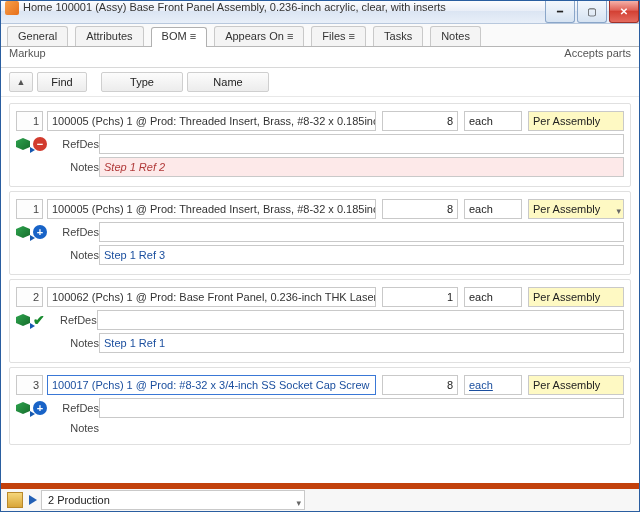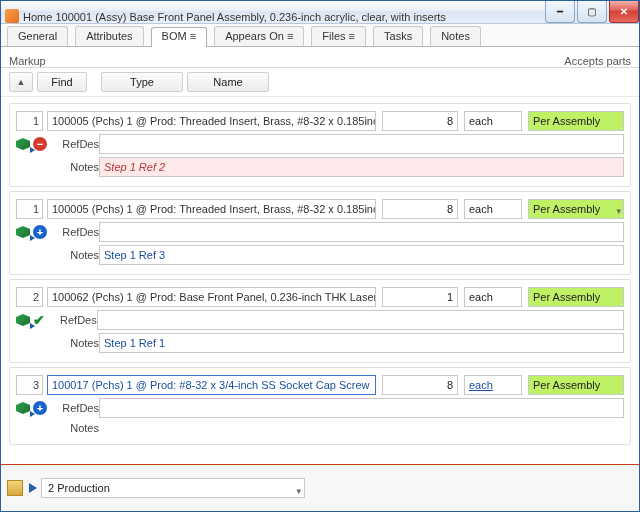--- a/index.html
+++ b/index.html
@@ -1,57 +1,57 @@
 <!DOCTYPE html>
 <html><head>
 <meta charset="utf-8">
 <style>
 html,body{margin:0;padding:0;font-family:"Segoe UI",Tahoma,sans-serif;font-size:11px;color:#222;background:#fff}
 .window{width:640px;height:512px;border:1px solid #2a5ea0;box-sizing:border-box;position:relative;background:#fff;display:flex;flex-direction:column}
-.titlebar{height:22px;background:linear-gradient(#fdfdfe,#e9eef7 45%,#dbe5f3 46%,#e8eff9);display:flex;align-items:flex-end;border-bottom:1px solid #b8c8dd}
+.titlebar{height:22px;background:linear-gradient(#fdfdfe,#e9eef7 45%,#dbe5f3 46%,#e8eff9);display:flex;align-items:flex-start;border-bottom:1px solid #b8c8dd}
 .titlebar .appicon{width:14px;height:14px;margin:0 4px;background:linear-gradient(135deg,#f7a04b,#e76f1a);border-radius:2px}
 .titlebar .title{flex:1;font-size:11px;color:#333;white-space:nowrap;overflow:hidden}
 .winbtns{display:flex;height:100%}
 .winbtn{width:28px;margin-left:2px;border:1px solid #8aa6c9;border-top:none;border-radius:0 0 3px 3px;display:flex;align-items:center;justify-content:center;background:linear-gradient(#f3f7fc,#d6e3f2);font-size:10px}
 .winbtn.close{background:linear-gradient(#f5b0a8,#e06055 45%,#d23e31 46%,#e56a5e);color:#fff;border-color:#a03028}
 .winbtn.close span{font-weight:bold}
 .tabs{display:flex;height:22px;border-bottom:1px solid #b7b7b7;background:#fafafa;padding-left:6px;gap:8px}
 .tab{padding:3px 10px 0 10px;border:1px solid #c9c9c9;border-bottom:none;margin-right:-1px;margin-top:2px;background:#f4f4f4;border-radius:3px 3px 0 0;color:#333;white-space:nowrap}
 .tab.active{background:#fff;border-color:#b0b0b0;position:relative;top:1px;padding-top:2px}
-.subbar{display:flex;align-items:flex-end;height:20px;border-bottom:1px solid #d8d8d8;padding:0 8px;font-size:11px;color:#555}
+.subbar{display:flex;align-items:flex-start;height:20px;border-bottom:1px solid #d8d8d8;padding:0 8px;font-size:11px;color:#555}
 .subbar .spacer{flex:1}
 .headerrow{display:flex;align-items:center;height:22px;padding:3px 8px;border-bottom:1px solid #e8e8e8}
 .hbtn{border:1px solid #cfcfcf;background:linear-gradient(#fcfcfc,#ececec);height:18px;border-radius:2px;display:flex;align-items:center;justify-content:center;margin-right:4px}
 .hbtn.arrow{width:22px}
 .hbtn.find{width:48px}
 .hbtn.col{width:80px}
 .hbtn .chev{font-size:9px;color:#555}
 .content{flex:1;overflow:auto;padding:2px 4px 4px 4px}
 .row{border:1px solid #e0e0e0;border-radius:2px;margin:4px 4px;padding:4px 6px 6px 6px;background:#fff}
 .row .line{display:flex;align-items:center;margin:3px 0}
 .ix{width:22px;height:18px;border:1px solid #c9c9c9;background:#fdfdfd;text-align:right;padding-right:3px;line-height:18px;margin-right:4px;color:#444}
 .part{flex:1;height:18px;border:1px solid #c9c9c9;background:#fff;padding:0 4px;line-height:18px;white-space:nowrap;overflow:hidden;color:#333;margin-right:6px}
 .qty{width:70px;height:18px;border:1px solid #c9c9c9;background:#fff;text-align:right;padding-right:4px;line-height:18px;margin-right:6px}
 .unit{width:52px;height:18px;border:1px solid #c9c9c9;background:#fff;padding-left:4px;line-height:18px;margin-right:6px}
-.per{width:90px;height:18px;border:1px solid #c9c9c9;background:#bef264;padding-left:4px;line-height:18px;position:relative}
+.per{width:90px;height:18px;border:1px solid #c9c9c9;background:#fef9c3;padding-left:4px;line-height:18px;position:relative}
 .per .dd{position:absolute;right:2px;top:2px;font-size:9px;color:#666}
 .label{width:46px;text-align:right;color:#444}
 .wide{flex:1;height:18px;border:1px solid #c9c9c9;background:#fff;padding:0 4px;line-height:18px;color:#1a4e9e}
 .wide.hl{background:#fde9e9;color:#b03838;font-style:italic}
 .iconstack{display:flex;align-items:center;gap:3px;margin-right:6px}
 .cube{width:14px;height:12px;position:relative}
 .cube::before{content:"";position:absolute;inset:0;background:linear-gradient(135deg,#2ea44f,#176e2c);clip-path:polygon(50% 0,100% 25%,100% 75%,50% 100%,0 75%,0 25%)}
 .cube .ar{position:absolute;right:-5px;bottom:-3px;width:0;height:0;border-left:5px solid #1558b0;border-top:3px solid transparent;border-bottom:3px solid transparent}
 .badge{width:14px;height:14px;border-radius:50%;display:flex;align-items:center;justify-content:center;font-size:11px;font-weight:bold;color:#fff}
 .badge.minus{background:#d23b2e}
 .badge.plus{background:#1863c7}
 .check{color:#178a2e;font-size:14px;font-weight:bold}
 .sel .part{border:1px solid #3a78d6;color:#1a4e9e;}
 .sel .unit{color:#1a4e9e;text-decoration:underline}
-.statusbar{height:22px;border-top:1px solid #c2410c;display:flex;align-items:center;padding:12px 6px;background:#f7f7f7}
+.statusbar{height:22px;border-top:6px solid #c2410c;display:flex;align-items:center;padding:0 6px;background:#f7f7f7}
 .sb-icon{width:14px;height:14px;background:linear-gradient(#f5d67a,#d9a63a);border:1px solid #b9892b;margin-right:6px}
 .sb-play{width:0;height:0;border-left:8px solid #2360b5;border-top:5px solid transparent;border-bottom:5px solid transparent;margin-right:4px}
 .sb-sel{border:1px solid #c9c9c9;background:#fff;height:18px;line-height:18px;padding:0 16px 0 6px;width:240px;position:relative}
 .sb-sel .dd{position:absolute;right:3px;top:3px;font-size:9px;color:#666}
 </style>
 </head>
 <body>
 
 <div class="window">
 

